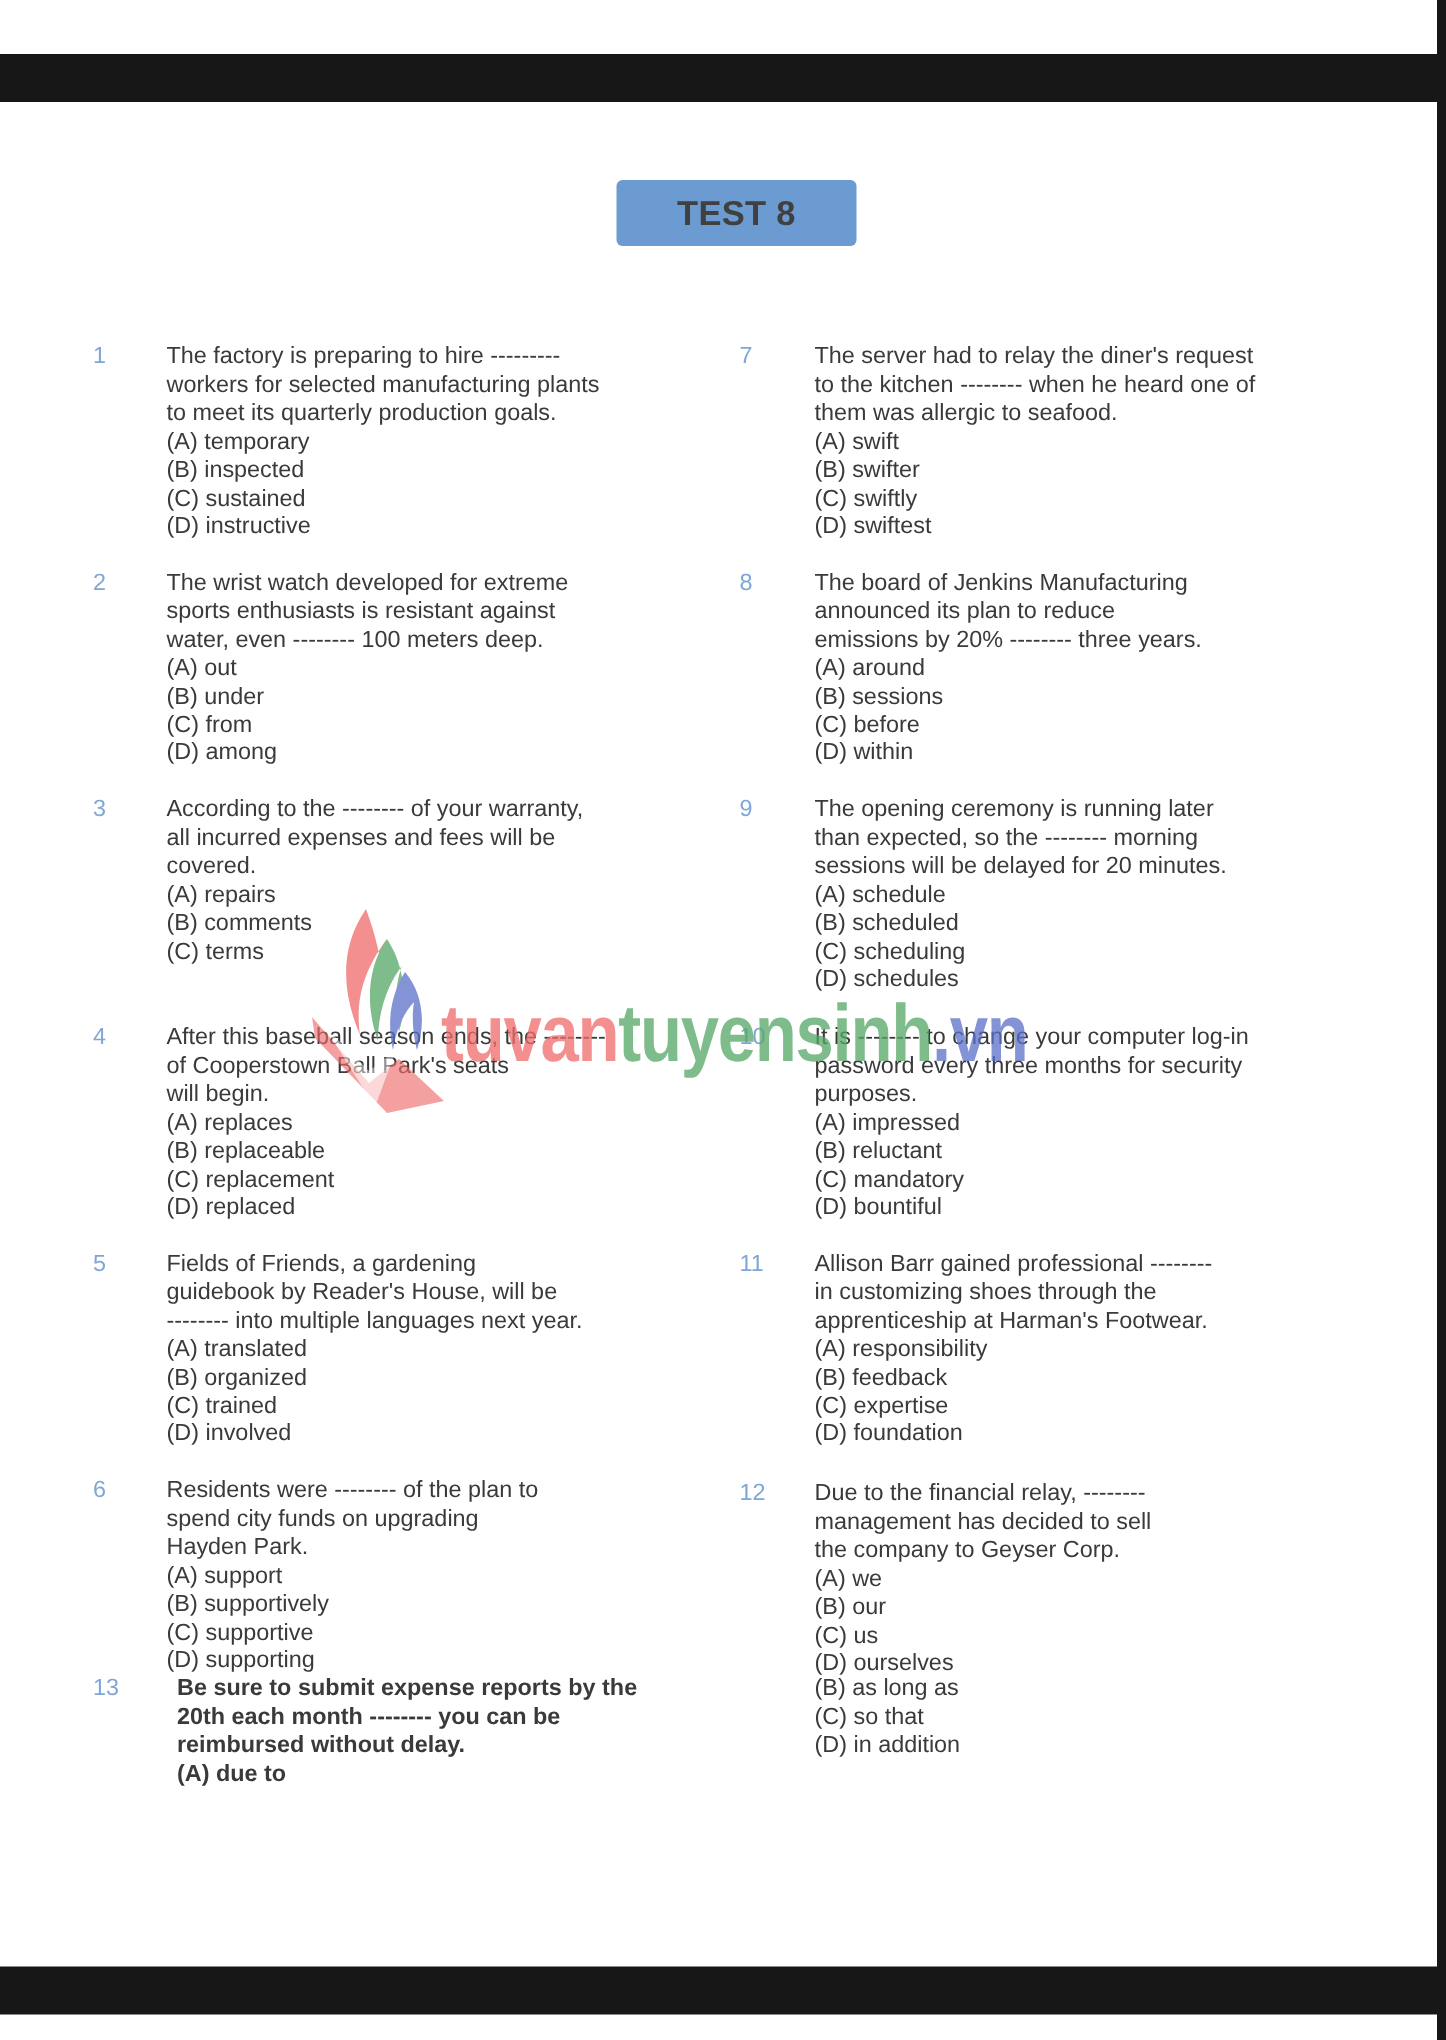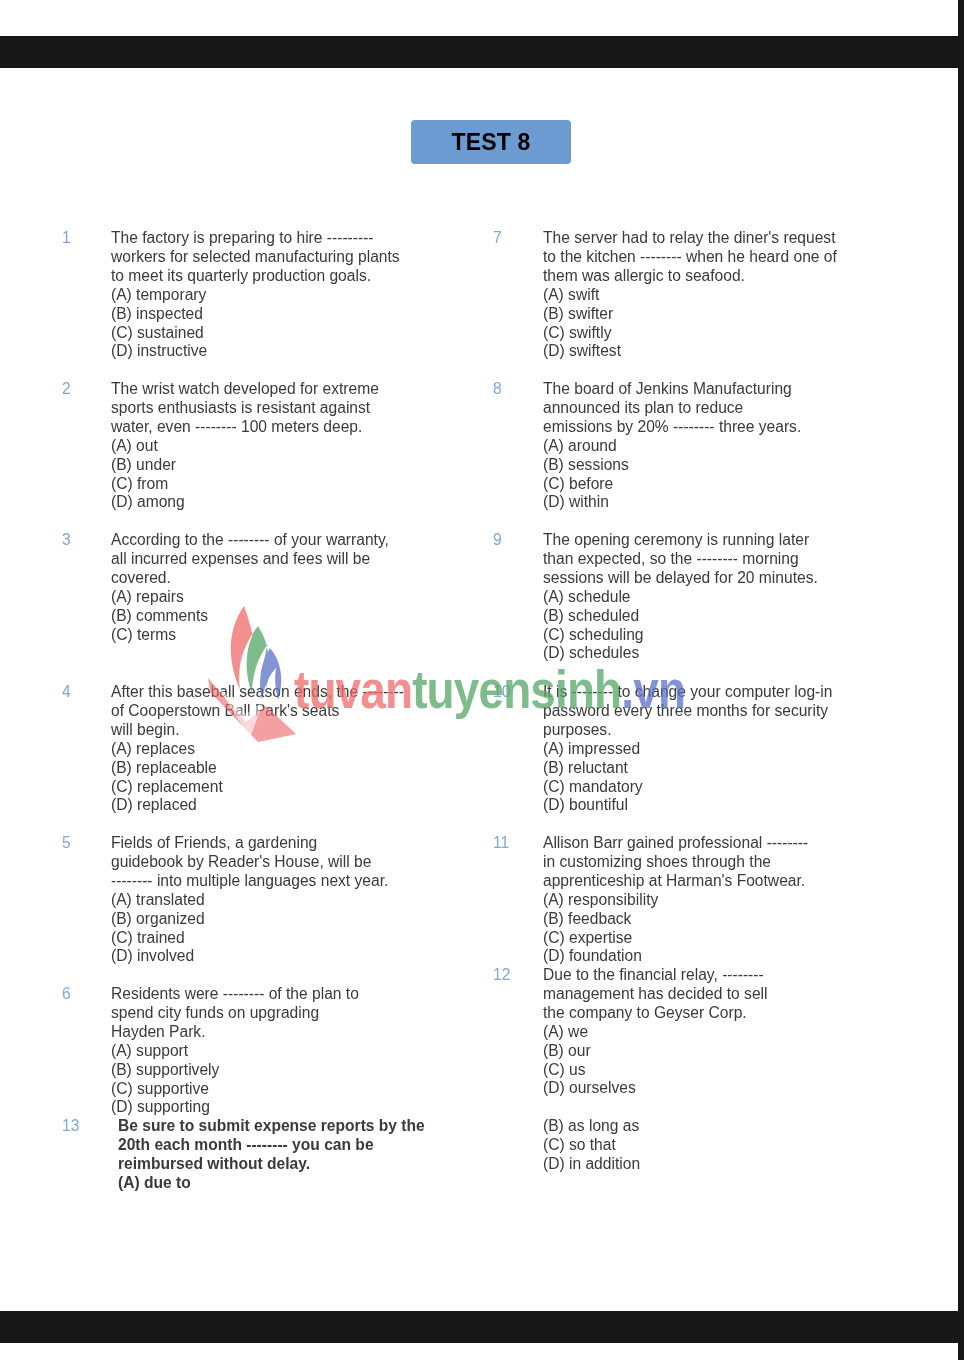--- a/index.html
+++ b/index.html
@@ -9,21 +9,21 @@
     font-family: "Liberation Sans", sans-serif;
     color: #3a3a3a;
   }
   .bar { position: absolute; left: 0; width: 958px; height: 32px; background: #171717; }
   .bar.top { top: 36px; }
   .bar.bottom { top: 1311px; }
   .right-strip { position: absolute; top: 0; left: 958px; width: 6px; height: 1360px; background: #171717; }
   .title-badge {
     position: absolute; left: 411px; top: 120px; width: 160px; height: 44px;
     background: #6b9bd1; border-radius: 4px;
-    color: #000000; font-weight: bold; font-size: 23px;
+    color: #404040; font-weight: bold; font-size: 23px;
     display: flex; align-items: center; justify-content: center;
     letter-spacing: 0.2px;
   }
   .q { position: absolute; font-size: 15.6px; line-height: 18.9px; }
   .q .num { position: absolute; left: 0; top: 0; color: #7fa6d6; }
   .q .body { position: absolute; top: 0; }
   .q .line, .q .opt { display: block; white-space: nowrap; }
   .watermark {
     position: absolute; left: 206px; top: 600px; width: 500px; height: 150px;
     pointer-events: none;
@@ -193,21 +193,21 @@
     <span class="line">Allison Barr gained professional --------</span>
     <span class="line">in customizing shoes through the</span>
     <span class="line">apprenticeship at Harman's Footwear.</span>
     <span class="opt">(A) responsibility</span>
     <span class="opt">(B) feedback</span>
     <span class="opt">(C) expertise</span>
     <span class="opt">(D) foundation</span>
   </div>
 </div>
 
-<div class="q" style="left:493px; top:966px; width:420px; height:140px;">
+<div class="q" style="left:493px; top:987px; width:420px; height:140px;">
   <span class="num">12</span>
   <div class="body" style="left:50px;">
     <span class="line">Due to the financial relay, --------</span>
     <span class="line">management has decided to sell</span>
     <span class="line">the company to Geyser Corp.</span>
     <span class="opt">(A) we</span>
     <span class="opt">(B) our</span>
     <span class="opt">(C) us</span>
     <span class="opt">(D) ourselves</span>
   </div>

